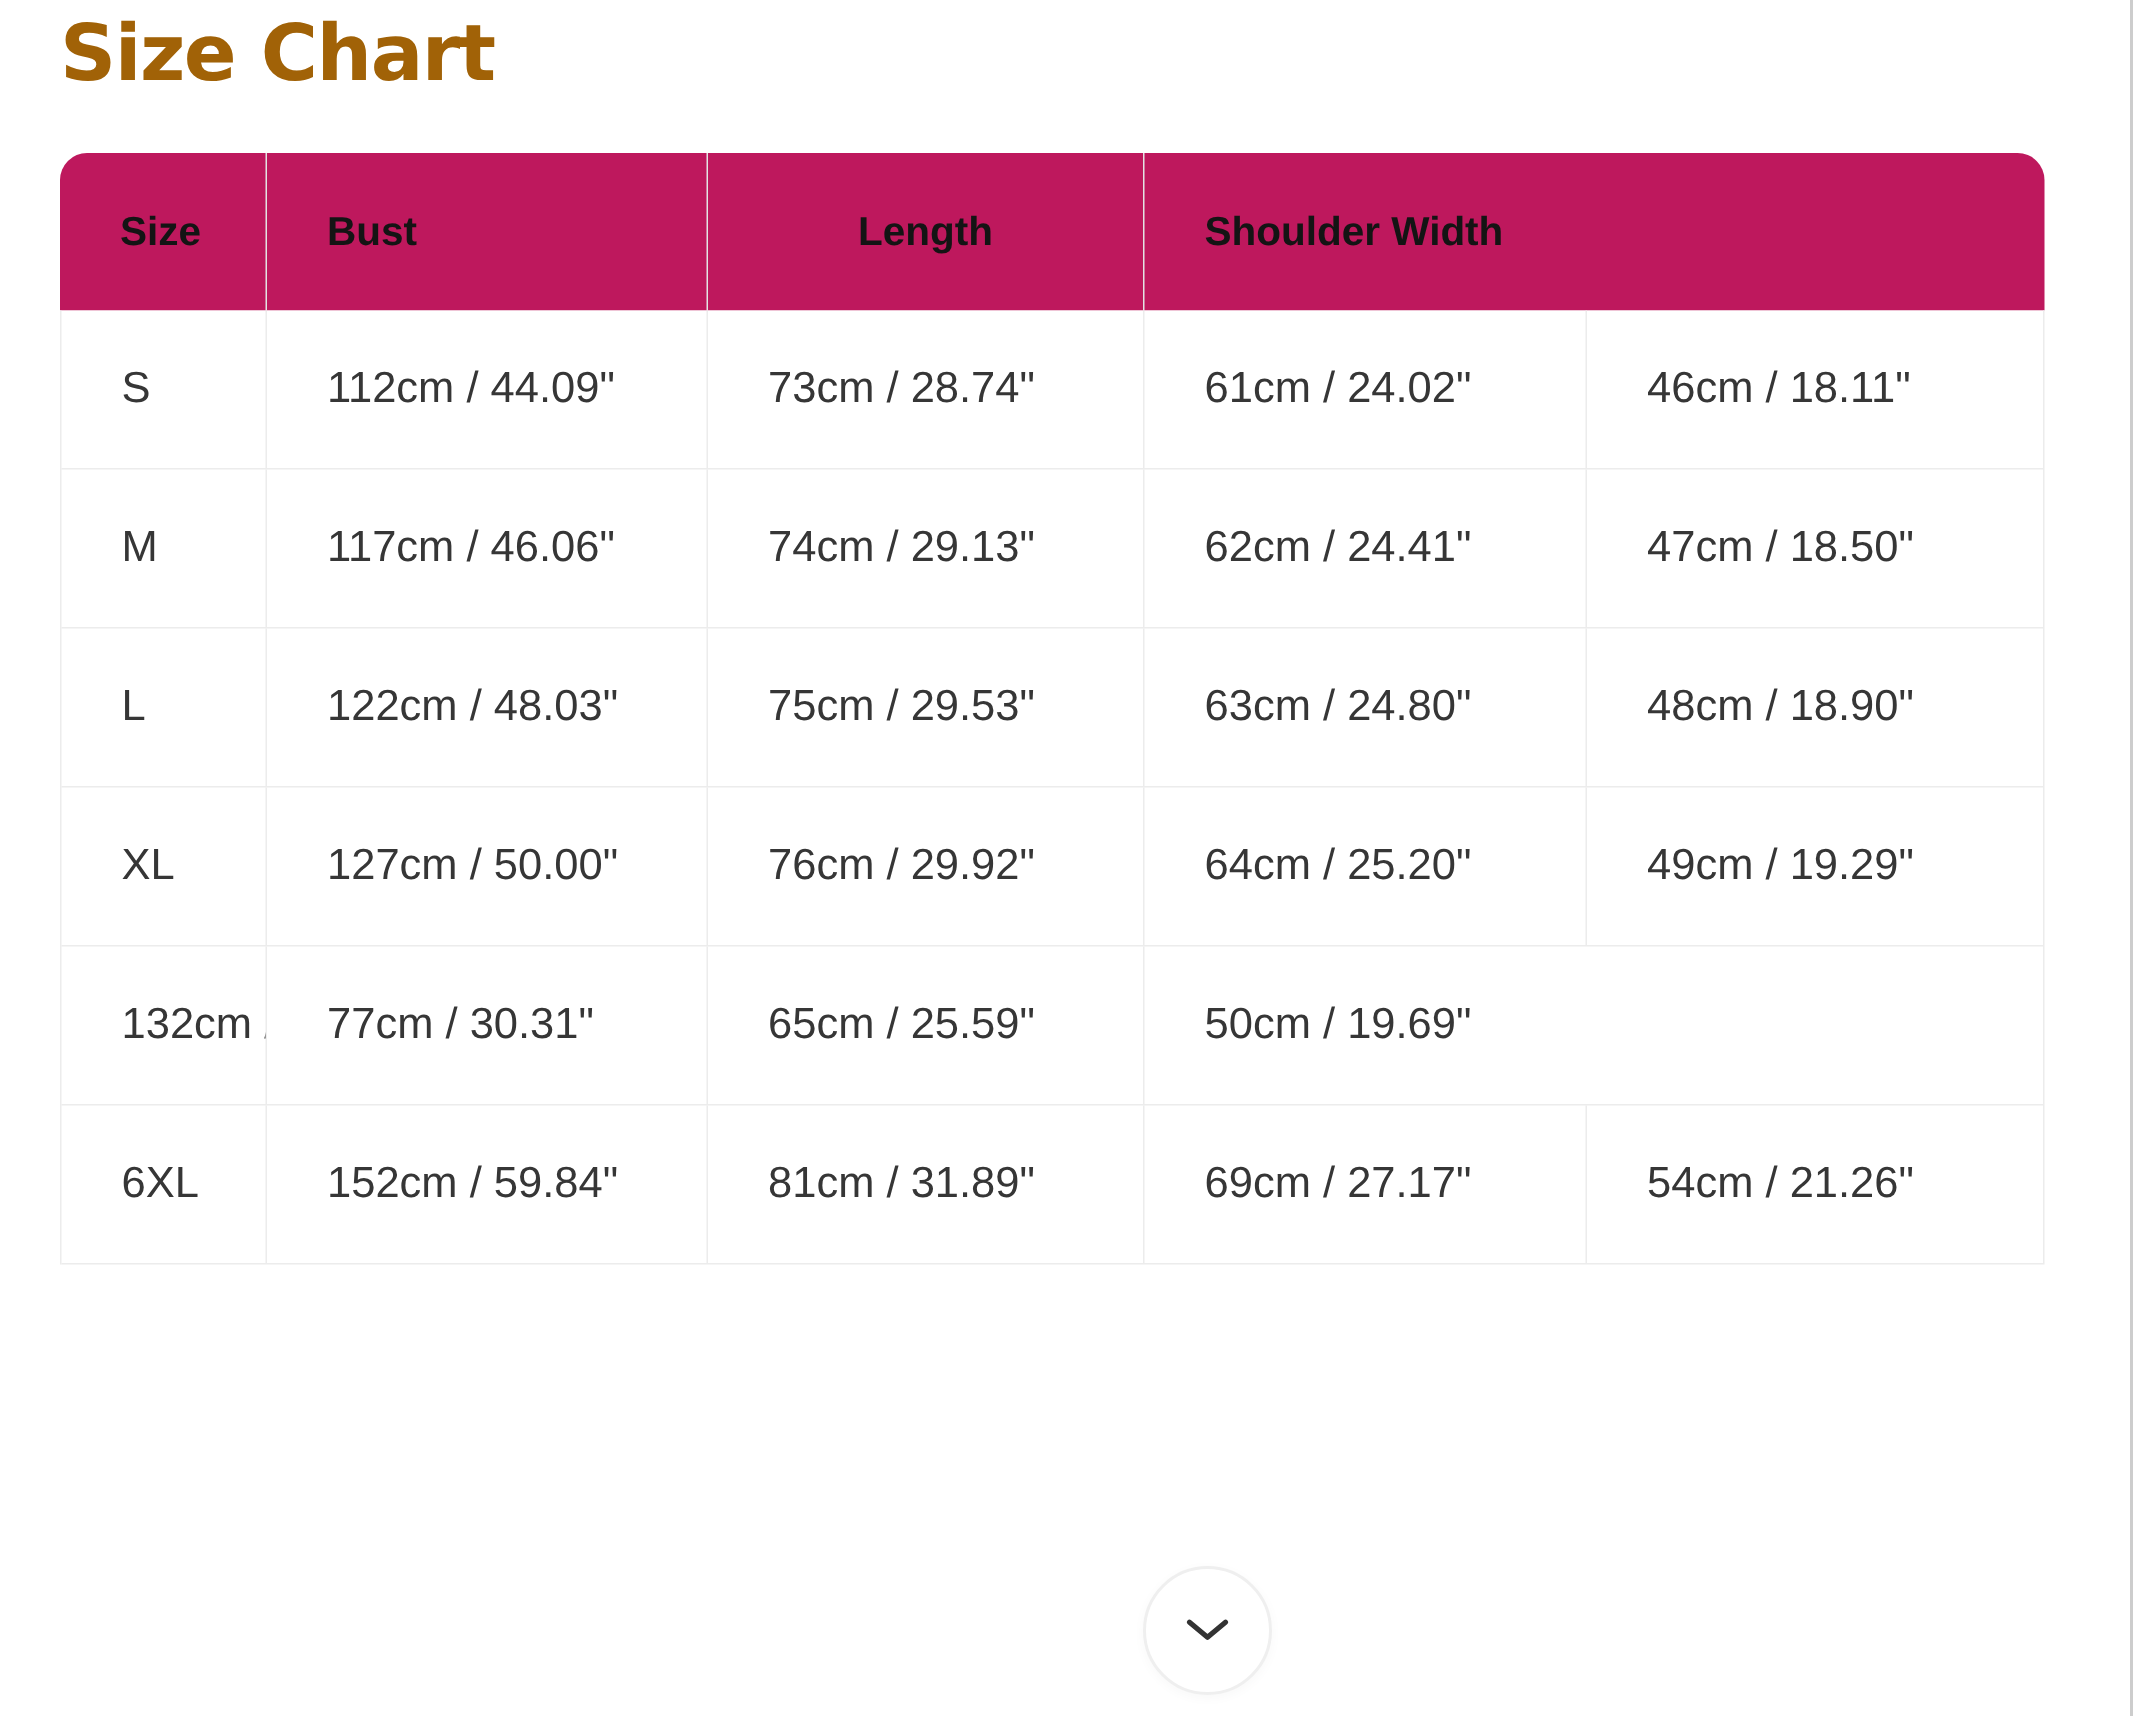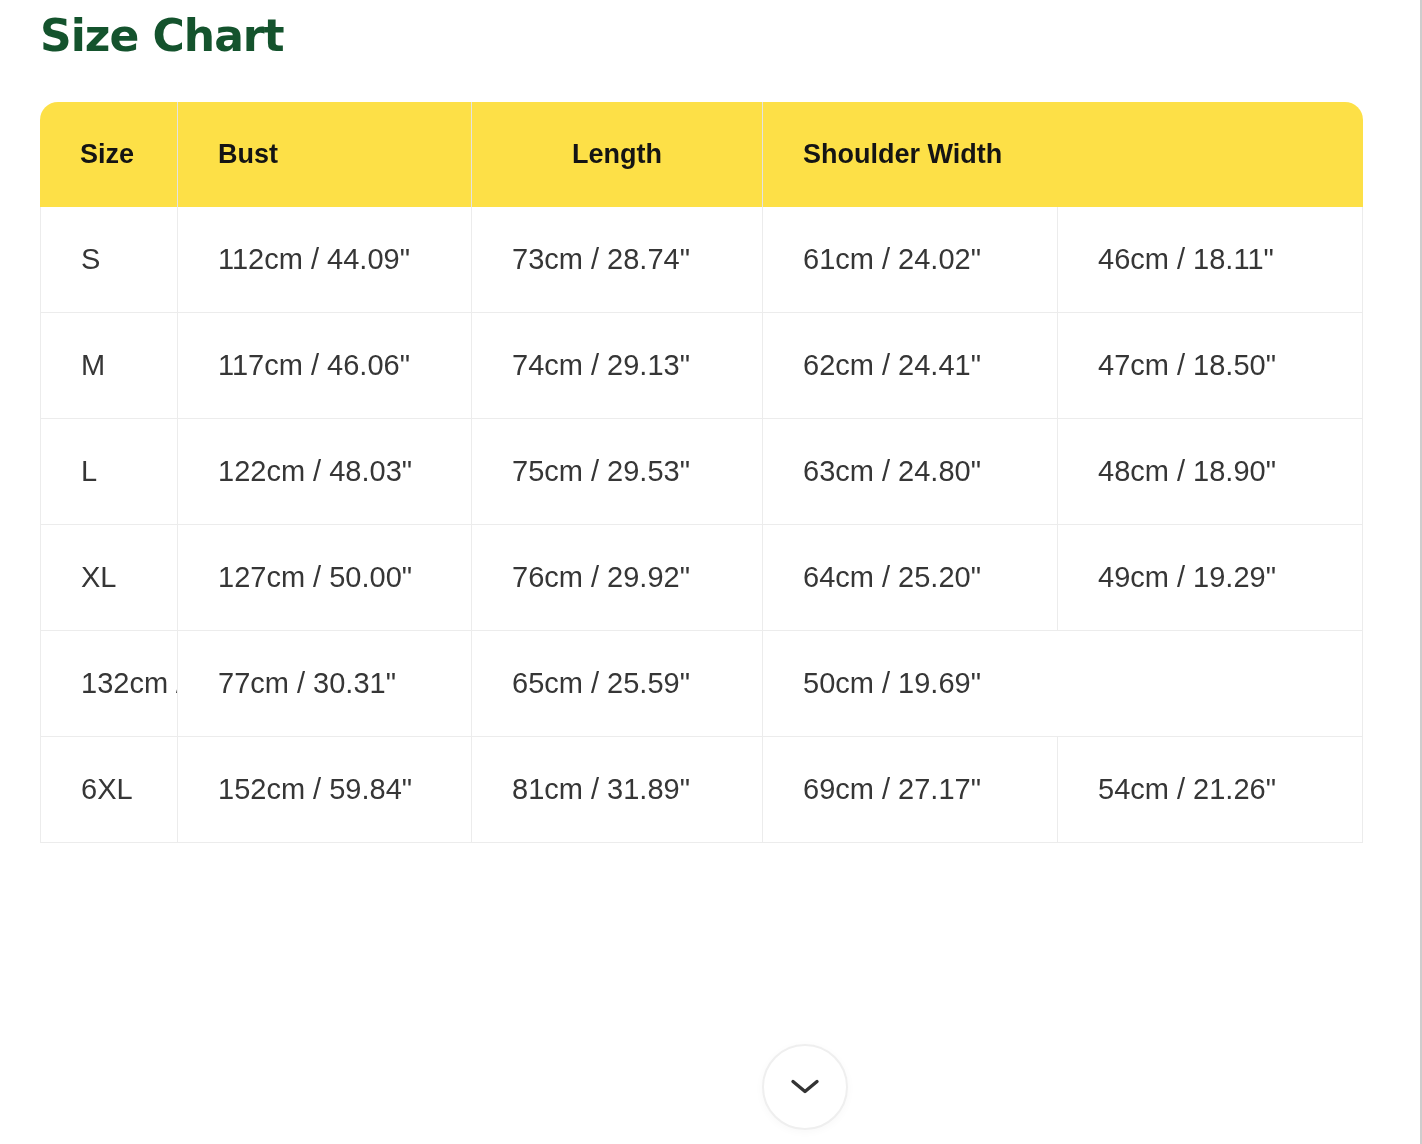--- a/index.html
+++ b/index.html
@@ -10,37 +10,37 @@
     overflow: hidden;
     position: relative;
   }
   .page { position: relative; width: 1422px; height: 1144px; overflow: hidden; }
 
   .page-title {
     position: absolute;
     left: 40px; top: 8px;
     font-family: "DejaVu Sans", sans-serif;
     font-weight: 700;
-    font-size: 44px;
+    font-size: 52px;
     line-height: 56px;
     letter-spacing: -1px;
-    color: #14532d;
+    color: #a16207;
   }
 
   .size-table {
     position: absolute;
     left: 40px; top: 102px;
     width: 1323px;
   }
 
   .thead {
     display: grid;
     grid-template-columns: 138px 294px 291px 295px 1fr;
     height: 105px;
-    background: #fde047;
+    background: #be185d;
     border-radius: 18px 18px 0 0;
     overflow: hidden;
   }
   .th {
     display: flex;
     align-items: center;
     padding-left: 40px;
     font-size: 27px;
     font-weight: 700;
     color: #141414;

